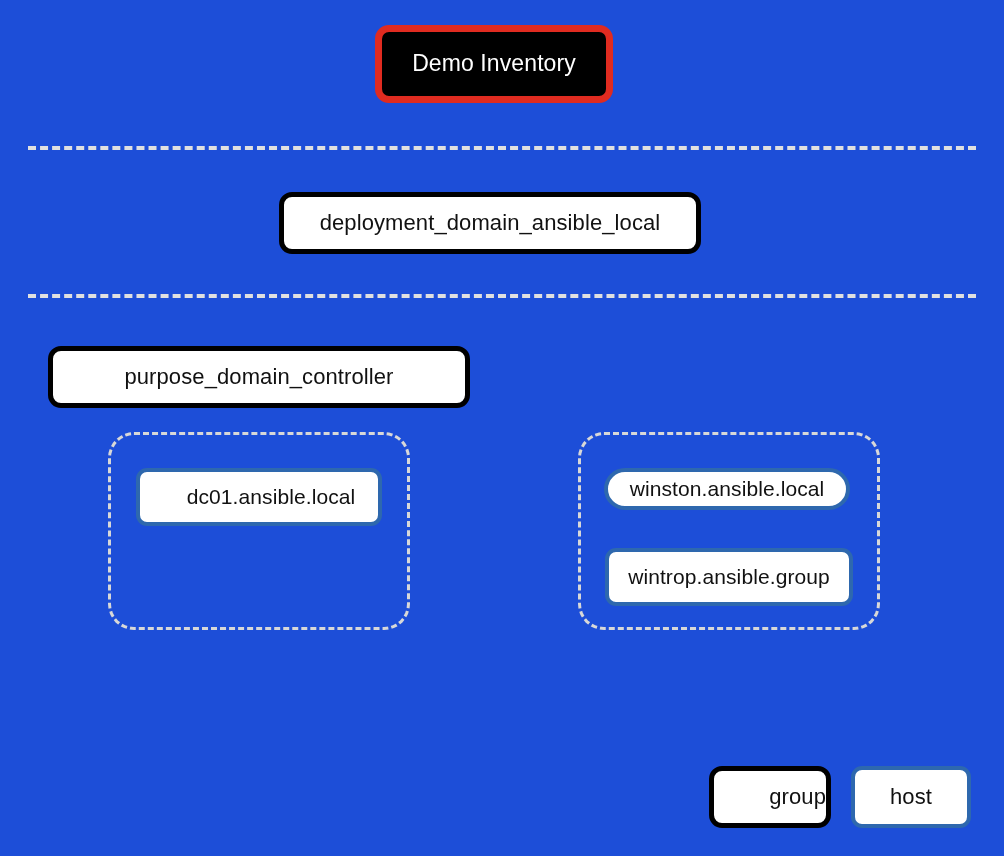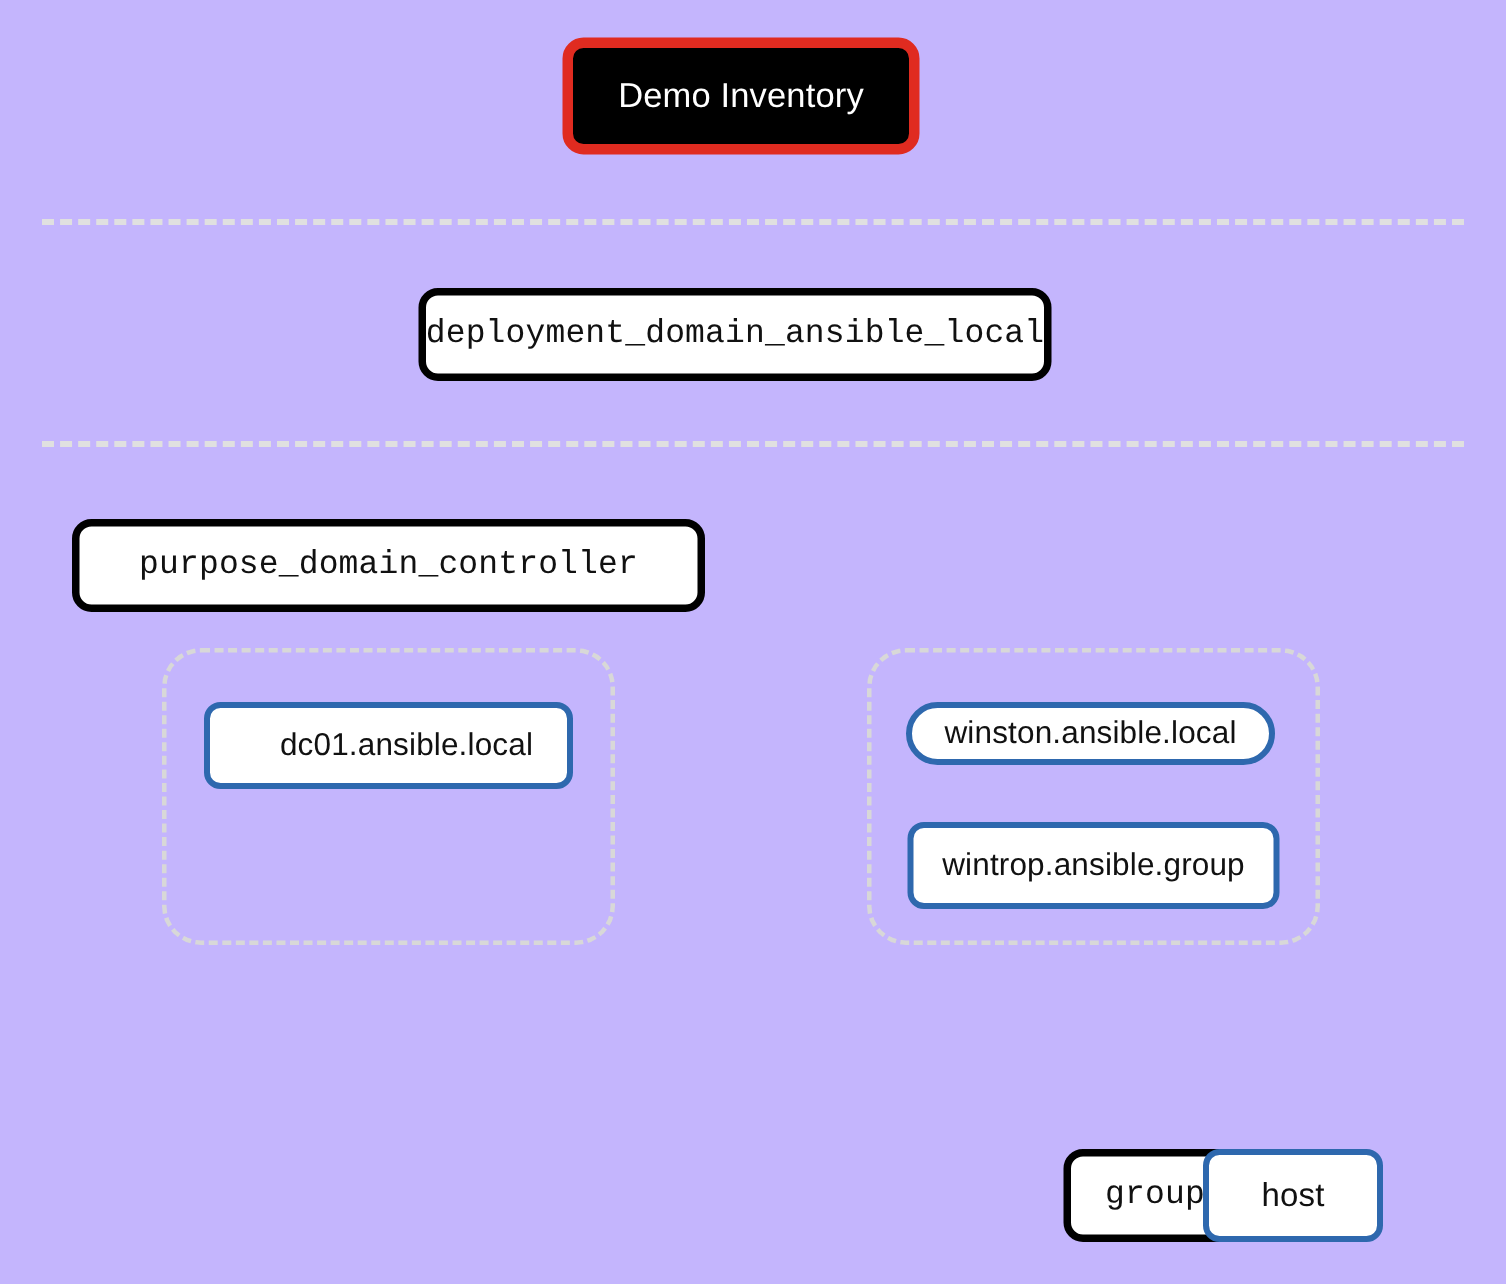--- a/index.html
+++ b/index.html
@@ -9,21 +9,21 @@
     background: #ffffff;
   }
   body {
     font-family: "Liberation Sans", sans-serif;
     -webkit-font-smoothing: antialiased;
   }
   #canvas {
     position: relative;
     width: 1004px;
     height: 856px;
-    background: #c4b5fd;
+    background: #1d4ed8;
     overflow: hidden;
   }
 
   
   .node {
     position: absolute;
     box-sizing: border-box;
     display: flex;
     align-items: center;
     justify-content: center;
@@ -43,21 +43,20 @@
     border: 7px solid #e02b20;
     border-radius: 14px;
     font-size: 23px;
   }
 
   
   .node.group {
     border: 5px solid #000000;
     font-size: 22px;
     border-radius: 13px;
-    font-family: Liberation Mono, monospace;
   }
 
   
   .node.host {
     border: 4px solid #2e68ae;
     font-size: 21px;
     border-radius: 11px;
   }
 
   
@@ -73,21 +72,21 @@
   .tier-separator {
     position: absolute;
     height: 0;
     border-top: 4px dashed #e0e0e0;
   }
 
   
   .legend {
     position: absolute;
   }
-  .legend .node.group { font-size: 22px; }
+  .legend .node.group { font-size: 22px; justify-content: flex-end; }
   .legend .node.host  { font-size: 22px; }
 </style>
 </head>
 <body>
 
 <div id="canvas">
 
   <div class="node root" style="left:375px; top:25px; width:238px; height:78px;">
     <span>Demo Inventory</span>
   </div>
@@ -120,18 +119,18 @@
   </div>
 
   <div class="node host" style="left:605px; top:548px; width:248px; height:58px;">
     <span>wintrop.ansible.group</span>
   </div>
 
   <div class="legend" style="left:0; top:0; width:1004px; height:856px; pointer-events:none;">
     <div class="node group" style="left:709px; top:766px; width:122px; height:62px; pointer-events:auto;">
       <span>group</span>
     </div>
-    <div class="node host" style="left:802px; top:766px; width:120px; height:62px; pointer-events:auto;">
+    <div class="node host" style="left:851px; top:766px; width:120px; height:62px; pointer-events:auto;">
       <span>host</span>
     </div>
   </div>
 
 </div>
 
 </body></html>

